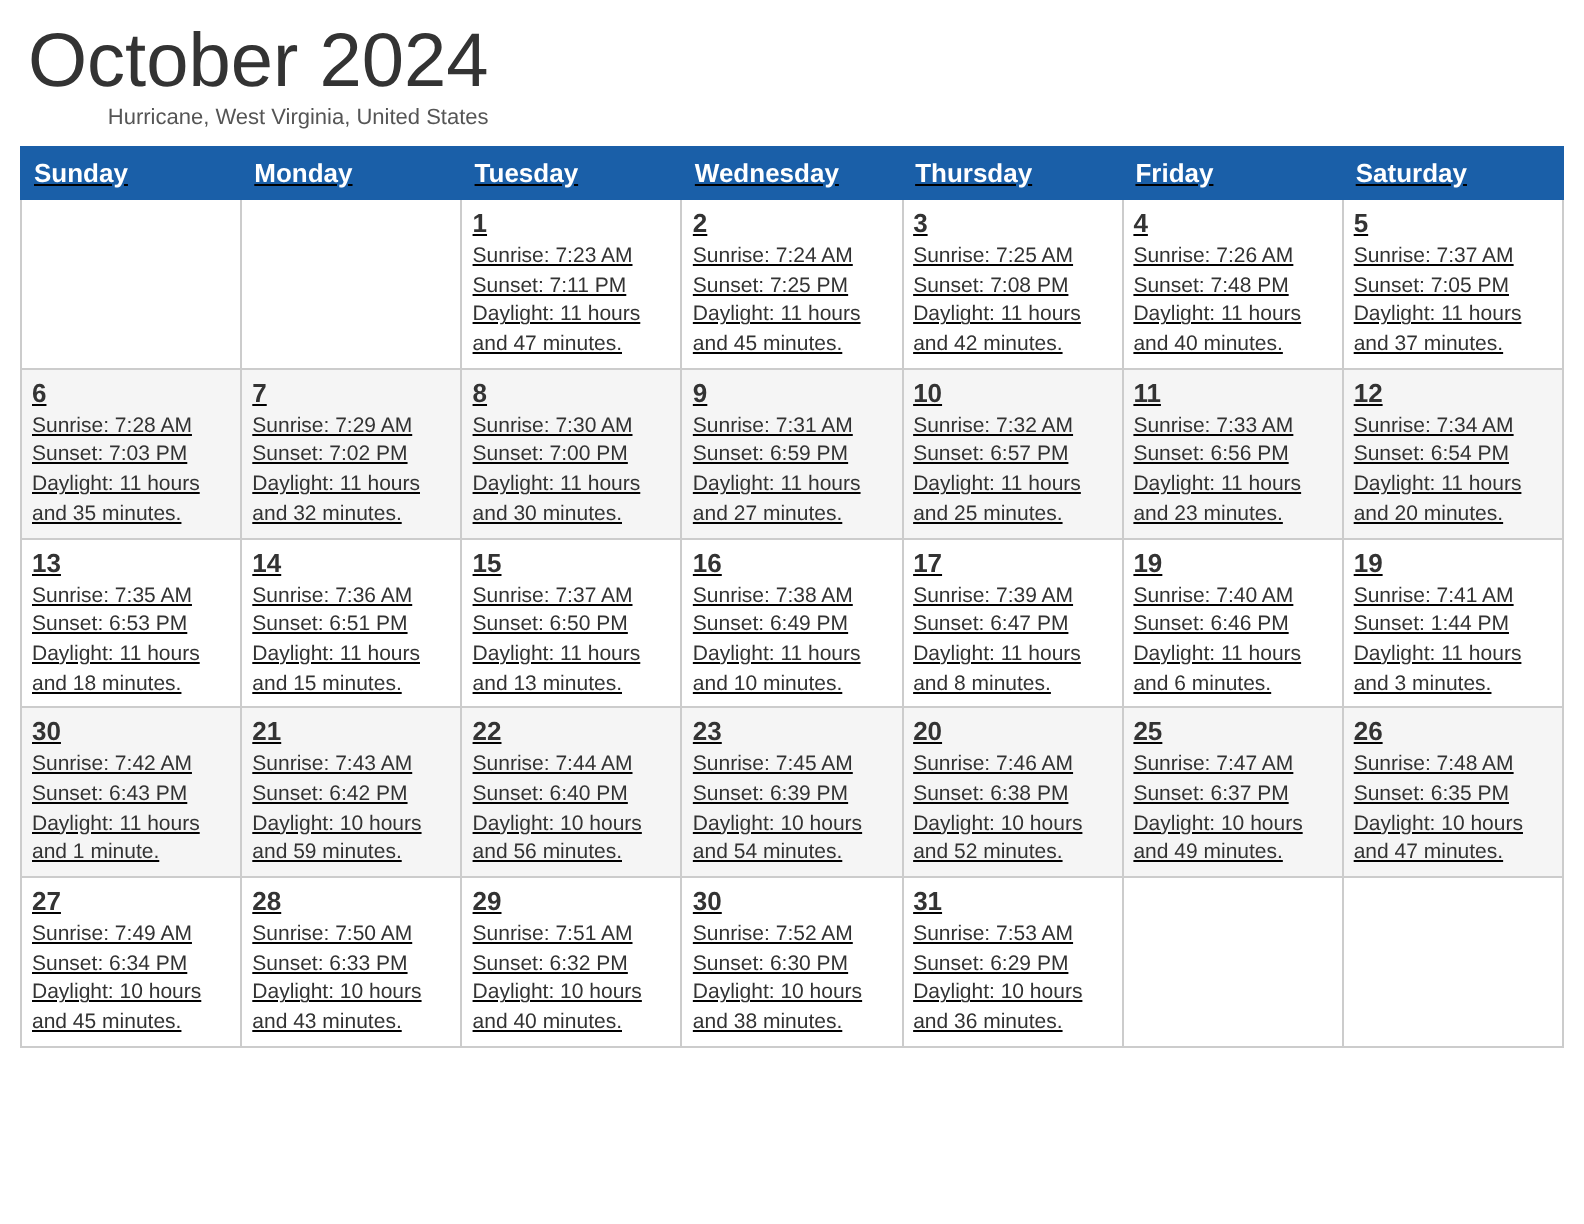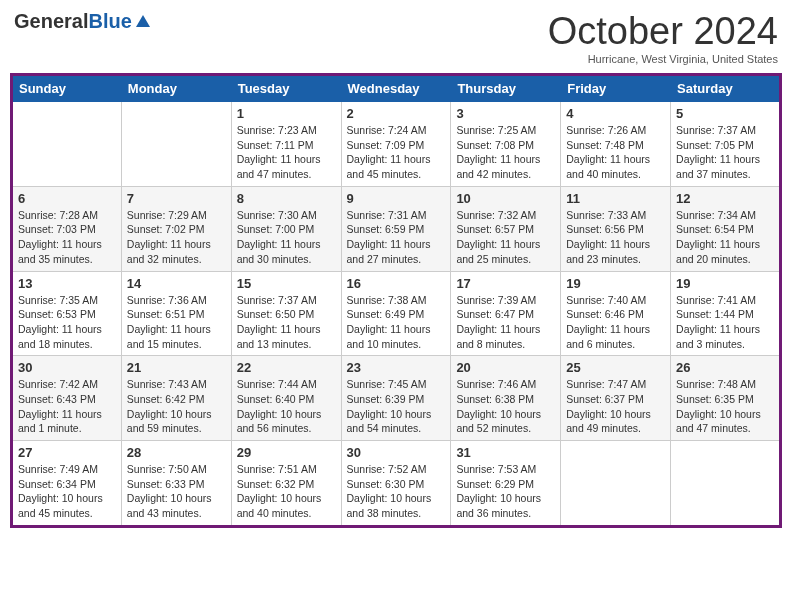--- a/index.html
+++ b/index.html
@@ -45,21 +45,22 @@
       color: #333;
       font-weight: normal;
     }
     .location {
       font-size: 11px;
       color: #555;
     }
     .calendar {
       width: 100%;
       border-collapse: collapse;
-      border: 3px solid #701a75;
+      border: 1px solid #701a75;
+      text-decoration: underline;
     }
     .calendar th {
       background: #1a5fa8;
       color: #fff;
       text-align: left;
       padding: 5px 6px;
       font-size: 13px;
       font-weight: bold;
       border: 1px solid #1a5fa8;
     }
@@ -88,30 +89,20 @@
       color: #333;
     }
     .empty-cell {
       background: #fff !important;
     }
   </style>
 </head>
 <body>
 
 <div class="header">
-  <div class="logo">
-    <div class="logo-text">
-      <span>
-        <span class="logo-general">General</span><span class="logo-blue">Blue</span>
-      </span>
-      <svg class="logo-icon" viewBox="0 0 18 18" xmlns="http://www.w3.org/2000/svg">
-        <polygon points="9,2 16,14 2,14" fill="#1a5fa8"></polygon>
-      </svg>
-    </div>
-  </div>
   <div class="title-block">
     <div class="month-title">October 2024</div>
     <div class="location">Hurricane, West Virginia, United States</div>
   </div>
 </div>
 
 <table class="calendar">
   <thead>
     <tr>
         <th>Sunday</th>
@@ -129,21 +120,21 @@
         <td class="empty-cell"></td>
         <td>
           <span class="day-number">1</span>
           <div class="day-info">Sunrise: 7:23 AM
 Sunset: 7:11 PM
 Daylight: 11 hours and 47 minutes.</div>
         </td>
         <td>
           <span class="day-number">2</span>
           <div class="day-info">Sunrise: 7:24 AM
-Sunset: 7:09 PM
+Sunset: 7:25 PM
 Daylight: 11 hours and 45 minutes.</div>
         </td>
         <td>
           <span class="day-number">3</span>
           <div class="day-info">Sunrise: 7:25 AM
 Sunset: 7:08 PM
 Daylight: 11 hours and 42 minutes.</div>
         </td>
         <td>
           <span class="day-number">4</span>

